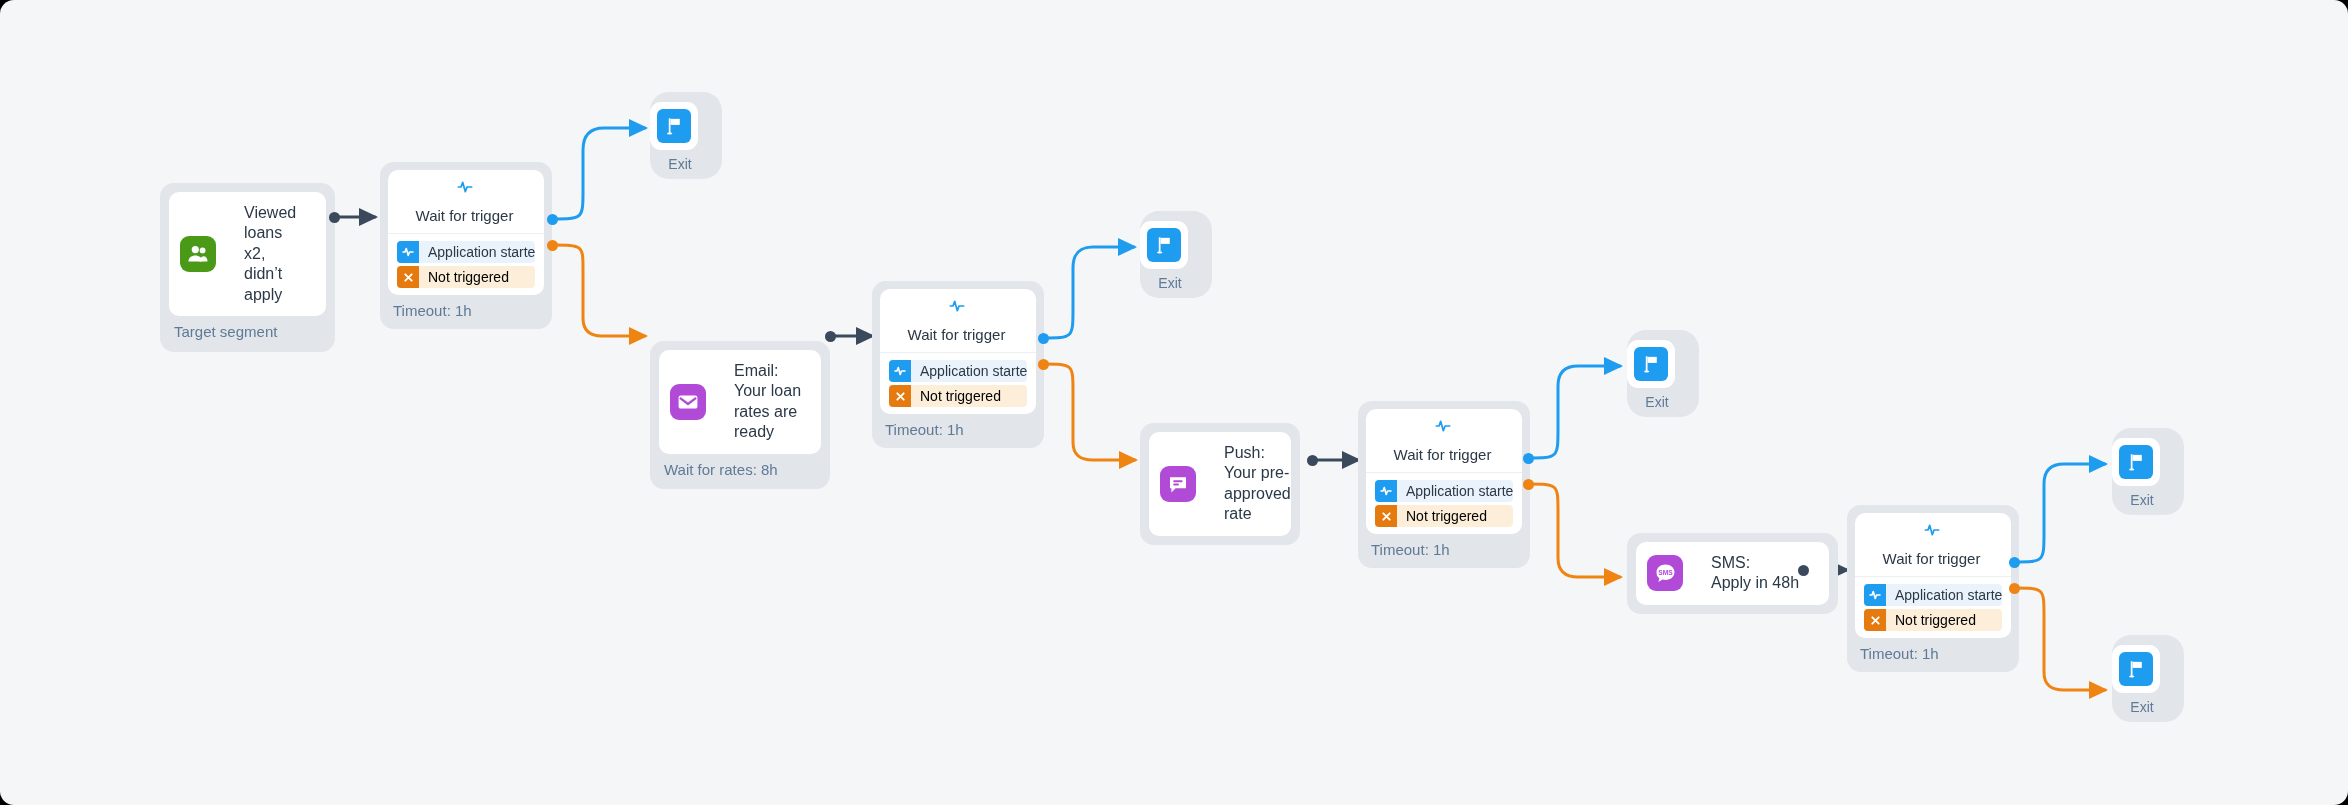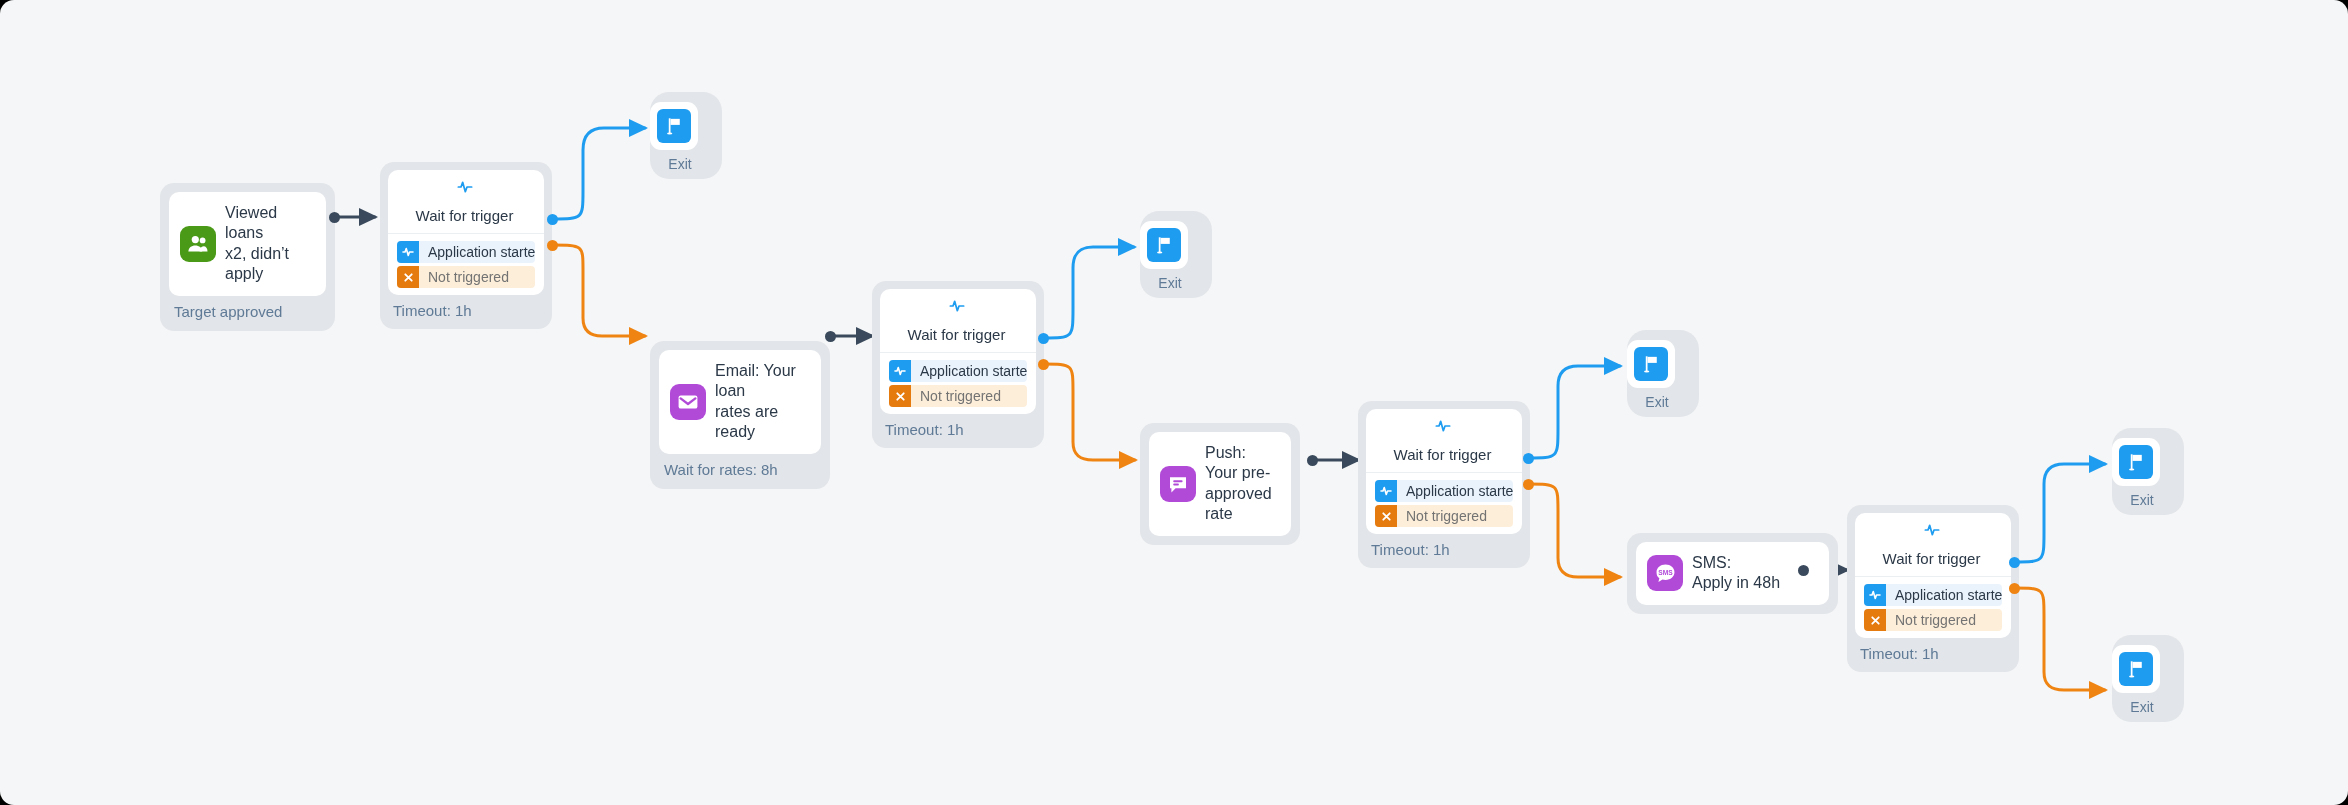--- a/index.html
+++ b/index.html
@@ -49,21 +49,21 @@
     padding: 7px 4px 2px 5px;
     line-height: 1.15;
     white-space: nowrap;
   }
 
   
   .action .node-inner {
     display: flex;
     align-items: center;
     padding: 11px 18px 11px 11px;
-    gap: 9px;
+    gap: 28px;
   }
   .action-icon {
     width: 36px;
     height: 36px;
     border-radius: 9px;
     flex: 0 0 auto;
     display: flex;
     align-items: center;
     justify-content: center;
   }
@@ -112,21 +112,21 @@
     font-size: 14px;
     padding-left: 9px;
     padding-right: 14px;
     white-space: nowrap;
   }
   .row-started { background: #eaf3fb; }
   .row-started .sq { background: #1e9cf0; }
   .row-started .lbl { color: #2b3847; }
   .row-nottrig { background: #fdeed9; }
   .row-nottrig .sq { background: #e57a0f; }
-  .row-nottrig .lbl { color: #737373; }
+  .row-nottrig .lbl { color: #000000; }
 
   
   .exit { padding: 10px 12px 4px 0; border-radius: 19px; }
   .exit .node-inner {
     width: 48px;
     height: 48px;
     display: flex;
     align-items: center;
     justify-content: center;
     border-radius: 11px;
@@ -210,21 +210,21 @@
         <svg width="24" height="24" viewBox="0 0 24 24" fill="#ffffff">
           <circle cx="9.3" cy="7.6" r="3.6"></circle>
           <path d="M2.4 19.4c0-3.8 3.1-6 6.9-6s6.9 2.2 6.9 6z"></path>
           <circle cx="16.6" cy="8.4" r="2.9"></circle>
           <path d="M13.6 19.4c0-3 1.6-5.2 4-5.2 2.3 0 3.9 2 3.9 5.2z"></path>
         </svg>
       </div>
       <div class="action-text">Viewed loans
 x2, didn’t apply</div>
     </div>
-    <div class="node-sublabel">Target approved</div>
+    <div class="node-sublabel">Target segment</div>
   </div>
   <div class="port port-dark" style="left:329px; top:212px;"></div>
 
   <div class="node trigger" style="left:380px; top:162px; width:172px;">
     <div class="node-inner">
       <div class="trig-head">
         <span>
           <svg width="16" height="16" viewBox="0 0 24 24" fill="none" stroke="#1e9cf0" stroke-width="2.6" stroke-linecap="round" stroke-linejoin="round">
             <path d="M2 12h4l2.5-7 4 14 2.5-7h7"></path>
           </svg>

